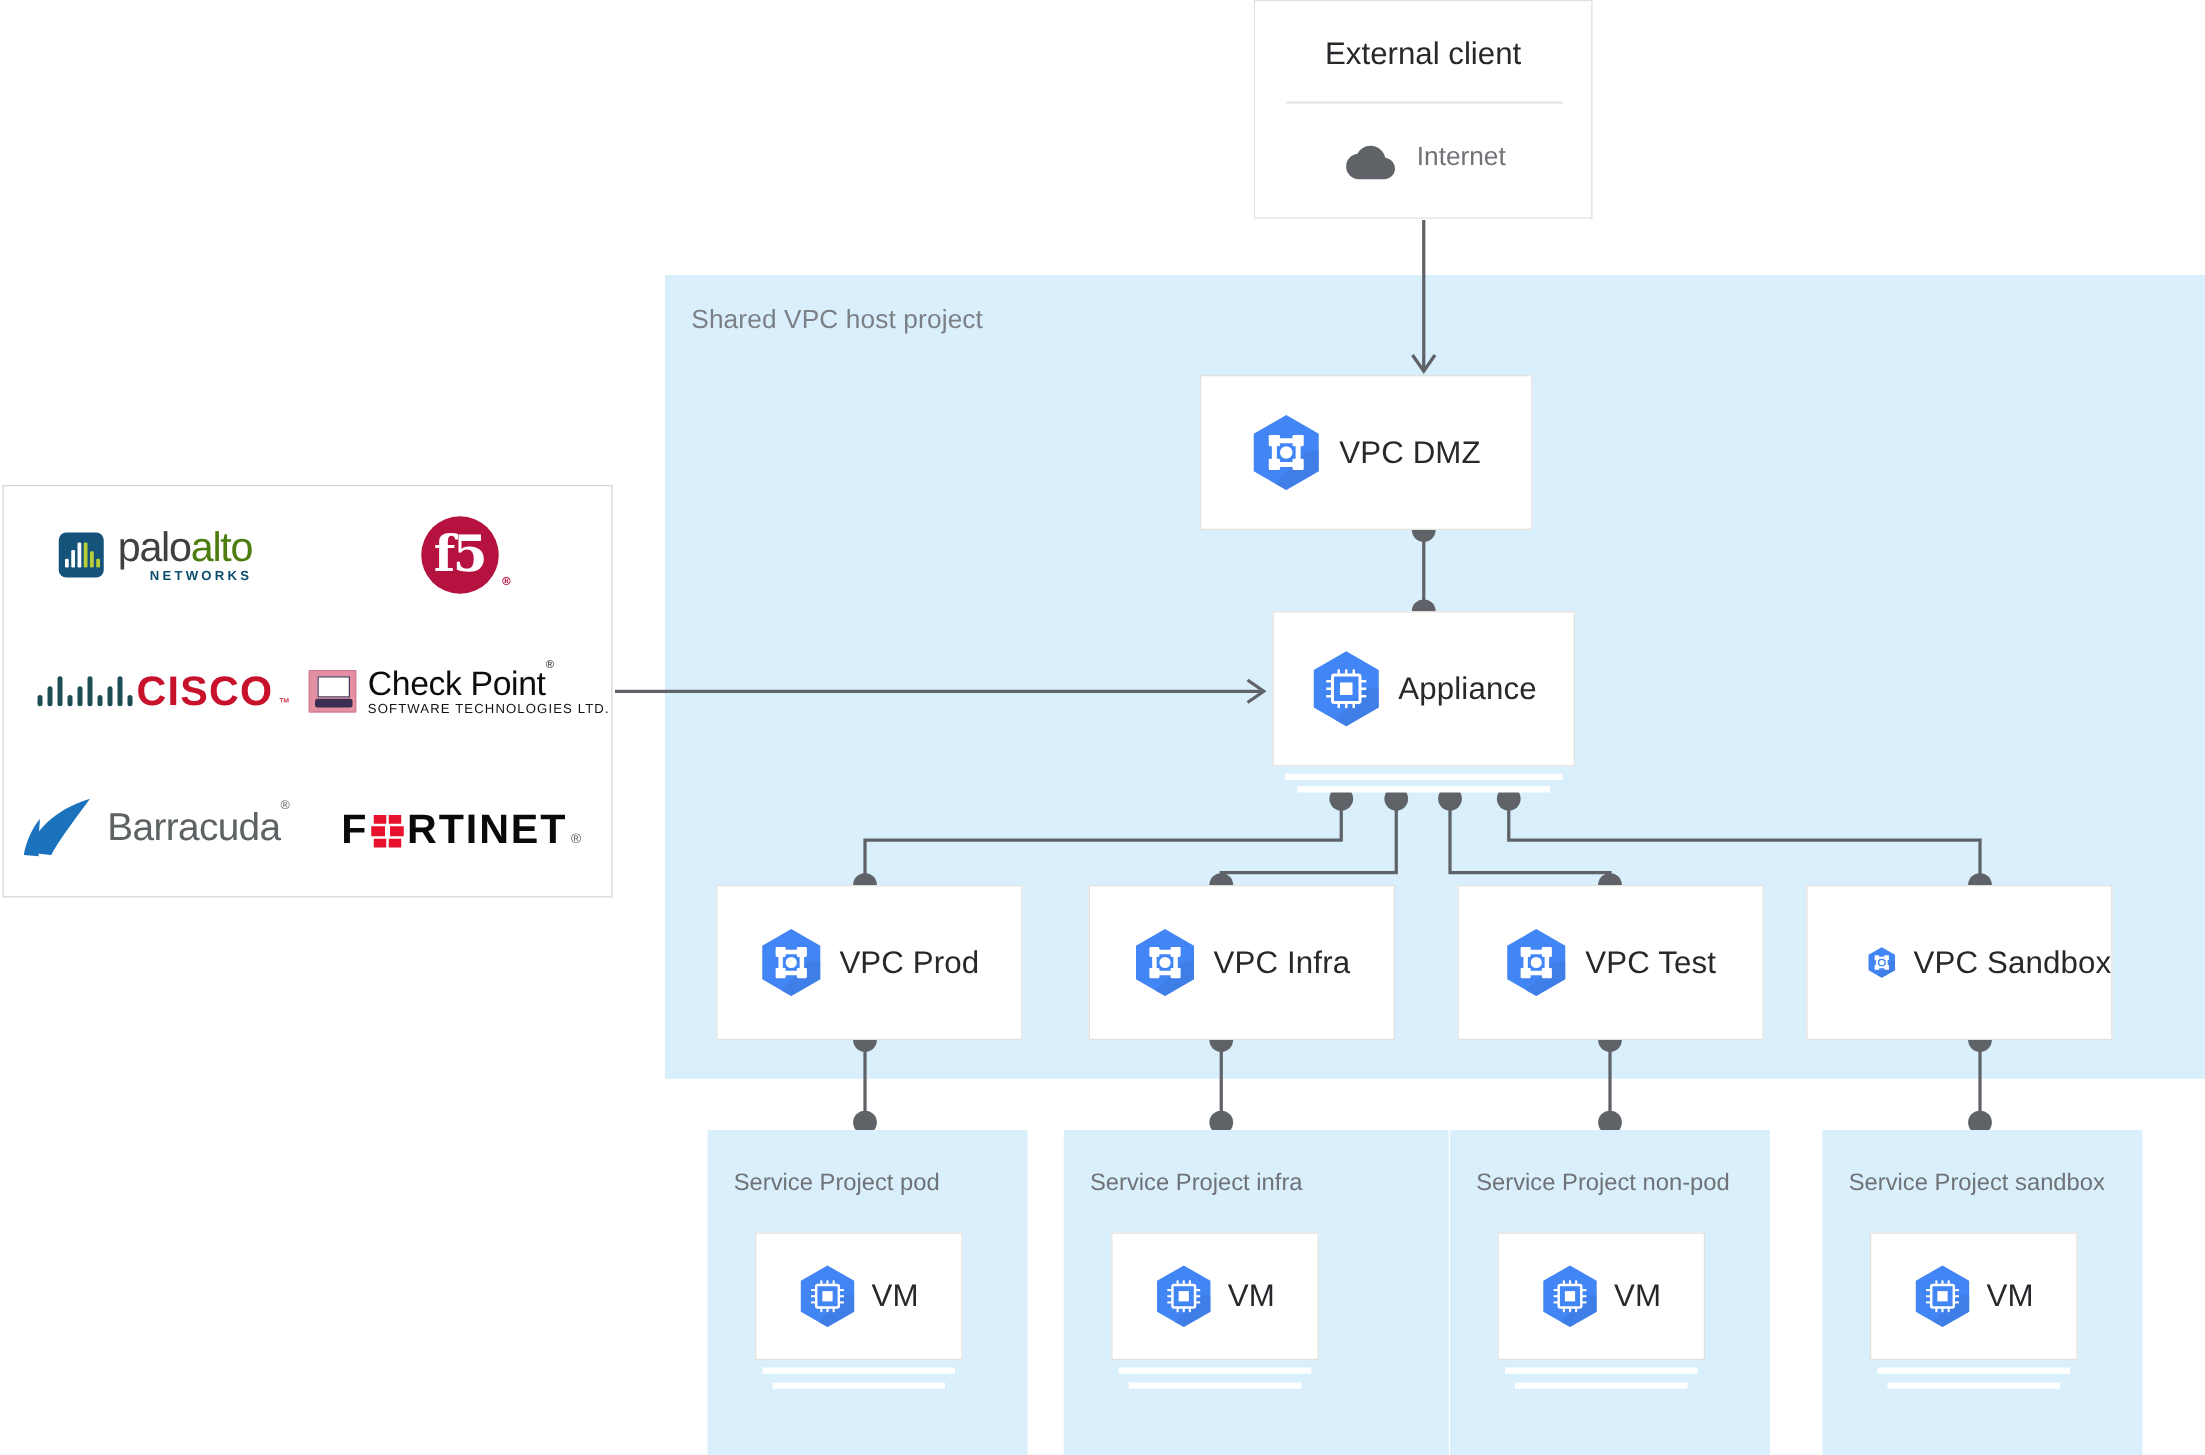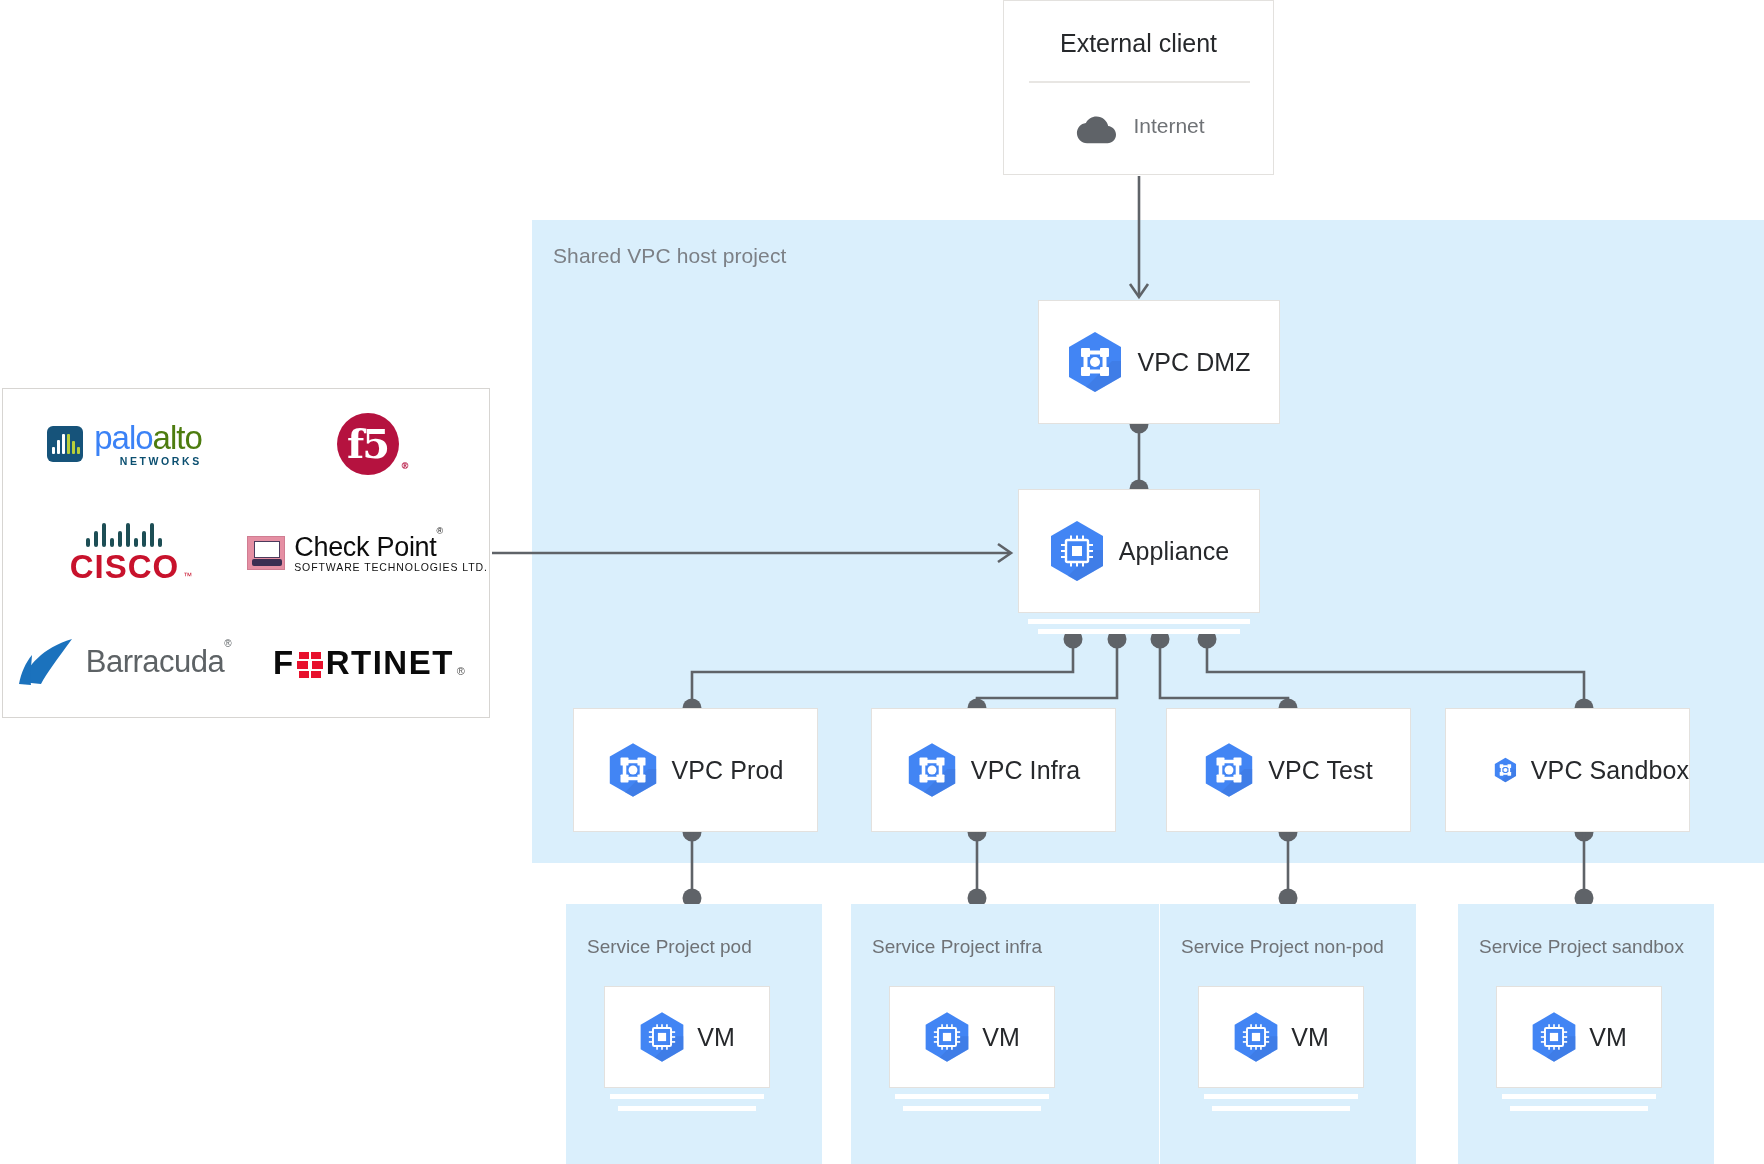--- a/index.html
+++ b/index.html
@@ -110,38 +110,38 @@
     position: absolute; bottom: 8px; display: block; border-radius: 1px;
   }
   .pan-mark i:nth-child(1){ left:5px;  width:3px; height:7px;  background:#ffffff; }
   .pan-mark i:nth-child(2){ left:10px; width:3px; height:14px; background:#ffffff; }
   .pan-mark i:nth-child(3){ left:15px; width:3px; height:20px; background:#ffffff; }
   .pan-mark i:nth-child(4){ left:20px; width:3px; height:20px; background:#b9cf3a; }
   .pan-mark i:nth-child(5){ left:25px; width:3px; height:13px; background:#b9cf3a; }
   .pan-mark i:nth-child(6){ left:30px; width:3px; height:7px;  background:#b9cf3a; }
   .pan-text { line-height: 1; }
   .pan-word { font-size: 33px; font-weight: 400; letter-spacing: -1px; }
-  .pan-word .a { color: #3b82f6; }
+  .pan-word .a { color: #404040; }
   .pan-word .b { color: #4d7c0f; }
   .pan-sub {
     font-size: 10.5px; color: #0b4f70; letter-spacing: 2.6px;
     text-align: right; margin-top: 2px; font-weight: 700;
   }
 
   .f5-logo {
     width: 62px; height: 62px; border-radius: 50%;
     background: #b5123f; color: #ffffff;
     display: flex; align-items: center; justify-content: center;
     font-family: "DejaVu Serif", serif;
     font-size: 40px; font-weight: 700; letter-spacing: -2px;
     position: relative;
   }
   .f5-logo sup { position: absolute; right: -9px; bottom: 4px; font-size: 9px; color:#b5123f; }
 
-  .cisco-logo { display: flex; flex-direction: column; align-items: center; gap: 3px; position: relative; }
+  .cisco-logo { display: flex; align-items: center; gap: 3px; position: relative; }
   .cisco-bars { display: flex; align-items: flex-end; gap: 4px; height: 24px; }
   .cisco-bars i { width: 4px; background: #1d4e55; border-radius: 2px; display:block; }
   .cisco-word {
     font-size: 33px; font-weight: 700; color: #c8122c;
     letter-spacing: 1px; line-height: 1;
   }
   .cisco-tm { position:absolute; right:-13px; bottom:2px; font-size:9px; color:#c8122c; }
 
   .cp-logo { display: flex; align-items: center; gap: 9px; }
   .cp-mark {
@@ -384,21 +384,21 @@
             <span style="left:14px; top:19px; width:10px; height:7px;"></span>
           </span>
           <span class="ft-word">RTINET</span>
           <span class="ft-reg">®</span>
         </div>
       </div>
 
     </div>
   </div>
 
-  <div class="node" id="vpc-dmz" style="left:1038px; top:300px; width:242px; height:124px;">
+  <div class="node" id="vpc-dmz" style="left:960px; top:300px; width:266px; height:124px;">
     <svg width="56" height="62" viewBox="0 0 56 62">
       <polygon points="28,1 54,16 54,46 28,61 2,46 2,16" fill="#4285f4"></polygon>
       <polygon points="54,30 54,46 28,61 19,56 45,30" fill="#3b74d8" opacity=".45"></polygon>
       <g fill="#ffffff">
         <rect x="14" y="17" width="9" height="9" rx="1"></rect>
         <rect x="33" y="17" width="9" height="9" rx="1"></rect>
         <rect x="14" y="36" width="9" height="9" rx="1"></rect>
         <rect x="33" y="36" width="9" height="9" rx="1"></rect>
         <rect x="22" y="19.5" width="12" height="4" rx="1"></rect>
         <rect x="22" y="38.5" width="12" height="4" rx="1"></rect>

